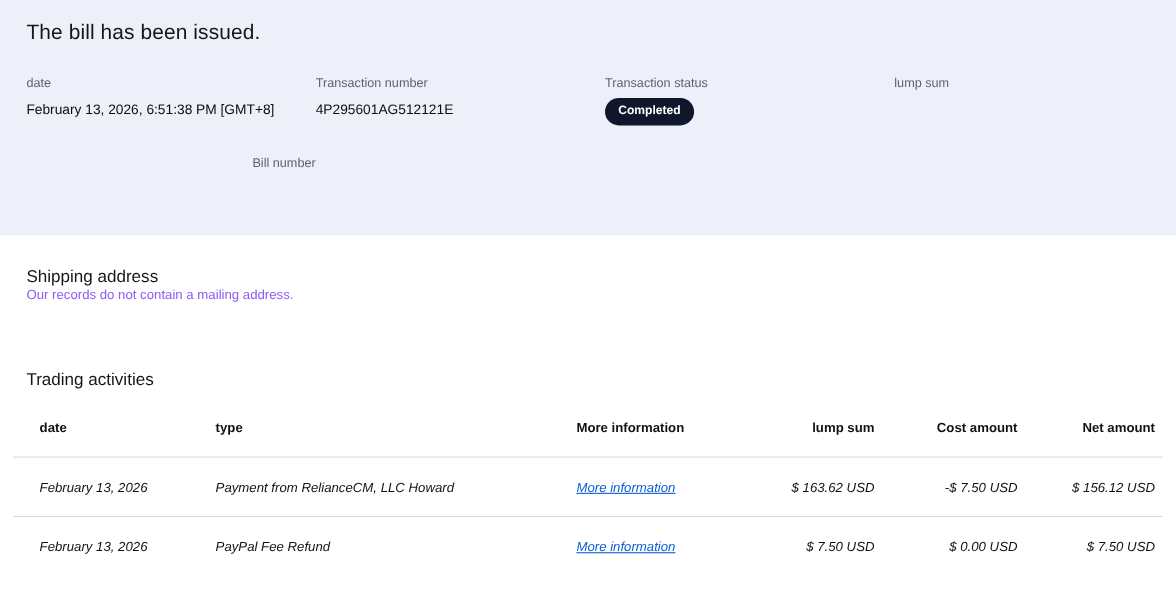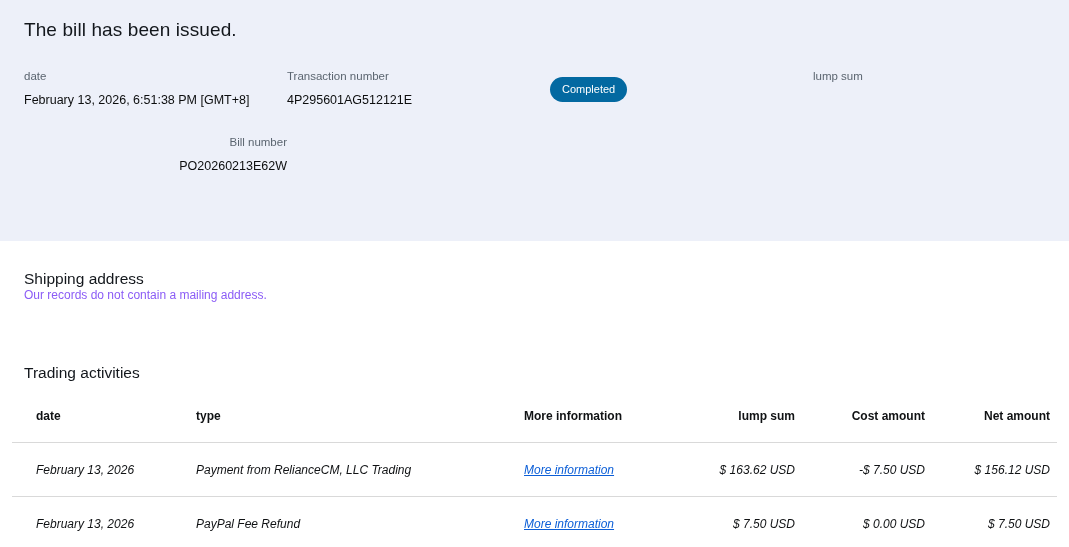--- a/index.html
+++ b/index.html
@@ -6,21 +6,21 @@
   html, body {
     width: 1069px; height: 547px;
     background: #ffffff;
     font-family: "Liberation Sans", sans-serif;
     color: #111111;
     overflow: hidden;
   }
   
   .hero {
     background: #edf0f9;
-    height: 241px;
+    height: 214px;
     padding: 19px 24px 0 24px;
   }
   .hero h1 {
     font-size: 19px;
     font-weight: 500;
     color: #13171c;
     letter-spacing: 0.1px;
   }
   .field-grid {
     display: grid;
@@ -40,24 +40,24 @@
   .field .value.big {
     margin-top: 8px;
     font-size: 17.5px;
     font-weight: bold;
     color: #0a0b0c;
     letter-spacing: 0.2px;
   }
   .badge {
     display: inline-block;
     margin-top: 7px;
-    background: #0369a1;
+    background: #0f172a;
     color: #ffffff;
     font-size: 11px;
-    font-weight: normal;
+    font-weight: bold;
     padding: 6px 12px 7px 12px;
     border-radius: 14px;
   }
   
   .section { padding: 0 24px; }
   .section-heading {
     font-size: 15.5px;
     font-weight: 500;
     color: #13171c;
   }
@@ -108,31 +108,31 @@
   <div class="field-grid">
     <div class="field">
       <div class="label">date</div>
       <div class="value">February 13, 2026, 6:51:38 PM [GMT+8]</div>
     </div>
     <div class="field">
       <div class="label">Transaction number</div>
       <div class="value">4P295601AG512121E</div>
     </div>
     <div class="field">
+      <div class="label">Transaction status</div>
       <span class="badge">Completed</span>
     </div>
     <div class="field">
       <div class="label">lump sum</div>
     </div>
   </div>
 
   <div class="field-grid second">
     <div class="field">
       <div class="label">Bill number</div>
-      <div class="value">PO20260213E62W</div>
     </div>
   </div>
 </div>
 
 <div class="section shipping">
   <div class="section-heading">Shipping address</div>
   <div class="message">Our records do not contain a mailing address.</div>
 </div>
 
 <div class="section trading">
@@ -143,21 +143,21 @@
       <div class="cell">date</div>
       <div class="cell">type</div>
       <div class="cell">More information</div>
       <div class="cell right">lump sum</div>
       <div class="cell right">Cost amount</div>
       <div class="cell right">Net amount</div>
     </div>
 
     <div class="trow data-row">
       <div class="cell">February 13, 2026</div>
-      <div class="cell">Payment from RelianceCM, LLC Trading</div>
+      <div class="cell">Payment from RelianceCM, LLC Howard</div>
       <div class="cell"><a class="more-link">More information</a></div>
       <div class="cell right">$ 163.62 USD</div>
       <div class="cell right">-$ 7.50 USD</div>
       <div class="cell right">$ 156.12 USD</div>
     </div>
 
     <div class="trow data-row">
       <div class="cell">February 13, 2026</div>
       <div class="cell">PayPal Fee Refund</div>
       <div class="cell"><a class="more-link">More information</a></div>

